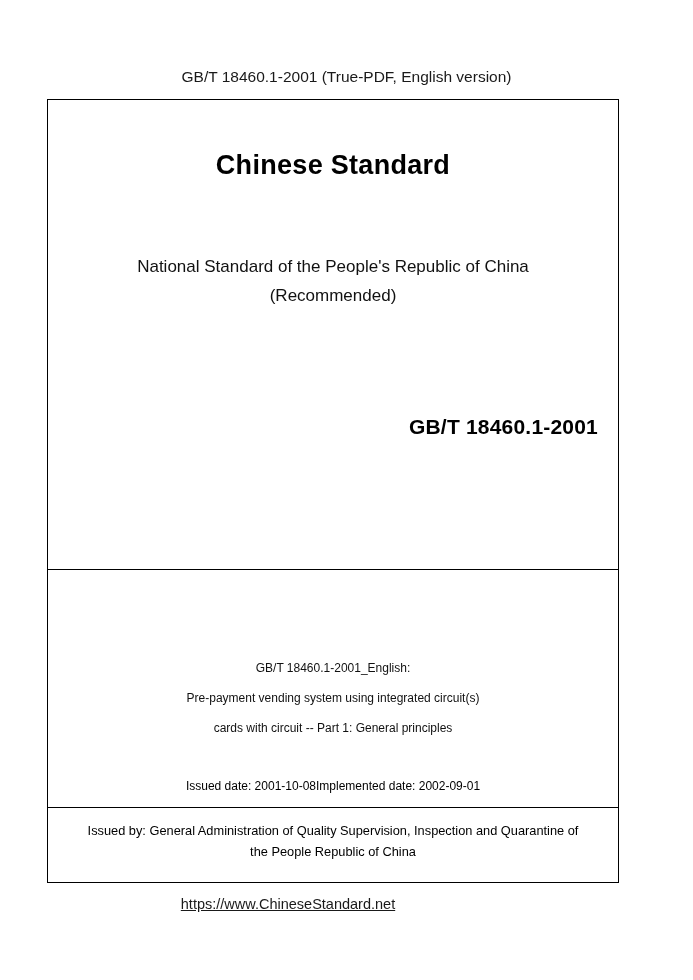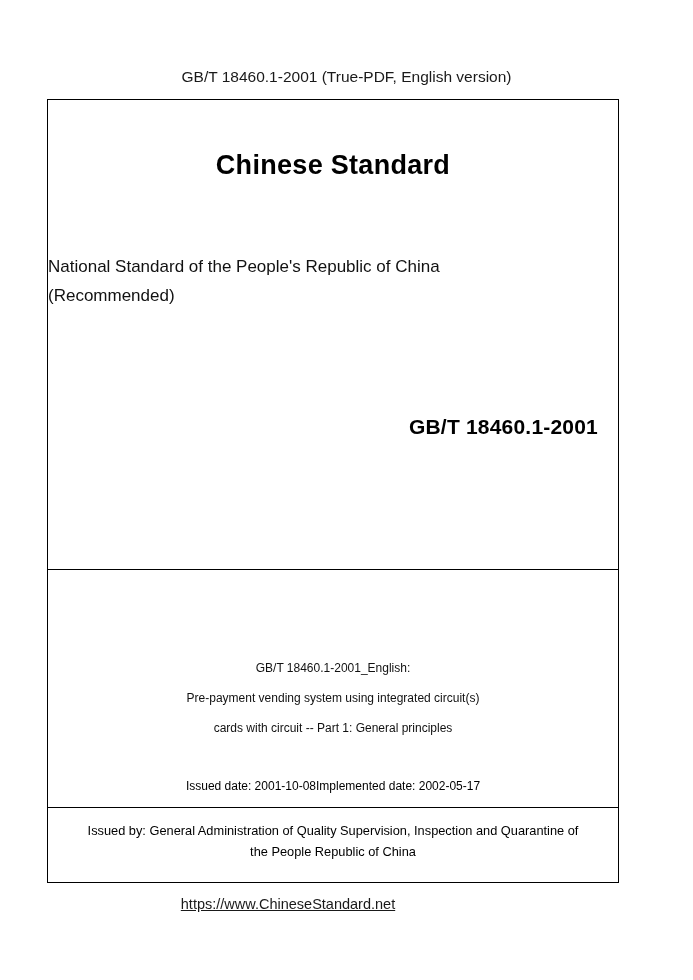--- a/index.html
+++ b/index.html
@@ -60,21 +60,21 @@
     right: 20px;
     font-size: 41px;
     font-weight: bold;
     letter-spacing: 0.5px;
   }
   .subtitle {
     position: absolute;
     top: 152px;
     left: 0;
     width: 100%;
-    text-align: left;
+    text-align: center;
     font-size: 17px;
     line-height: 29px;
     color: #111;
   }
   .classification {
     position: absolute;
     top: 246px;
     left: 20px;
     font-size: 12.5px;
     color: #111;
@@ -160,21 +160,21 @@
     </div>
 
     <div class="cert-mid">
       <div class="doc-title">
         <div>GB/T 18460.1-2001_English:</div>
         <div>Pre-payment vending system using integrated circuit(s)</div>
         <div>cards with circuit -- Part 1: General principles</div>
       </div>
       <div class="dates">
         <span>Issued date: 2001-10-08</span>
-        <span>Implemented date: 2002-05-17</span>
+        <span>Implemented date: 2002-09-01</span>
       </div>
     </div>
 
     <div class="cert-bottom">
       <div class="issued-by">
         <div>Issued by: General Administration of Quality Supervision, Inspection and Quarantine of</div>
         <div>the People Republic of China</div>
       </div>
     </div>
 

